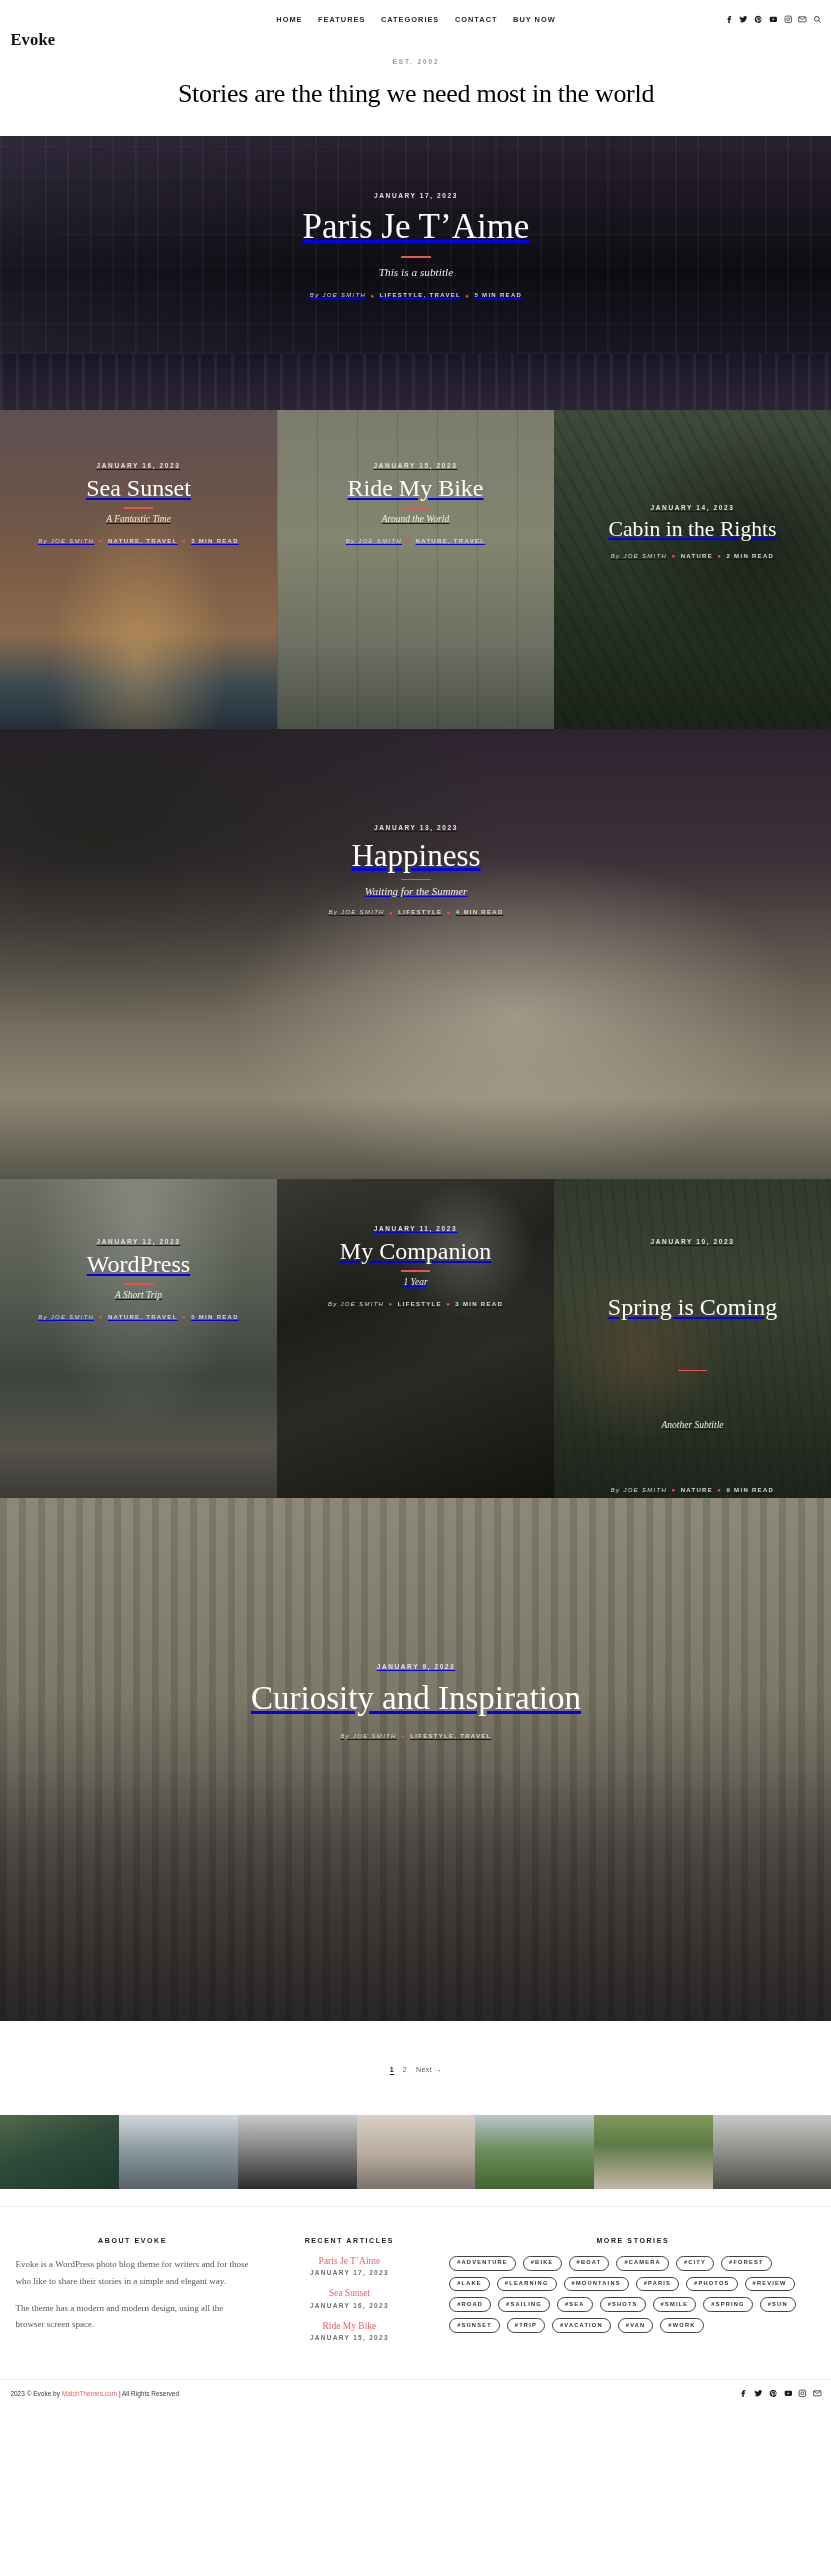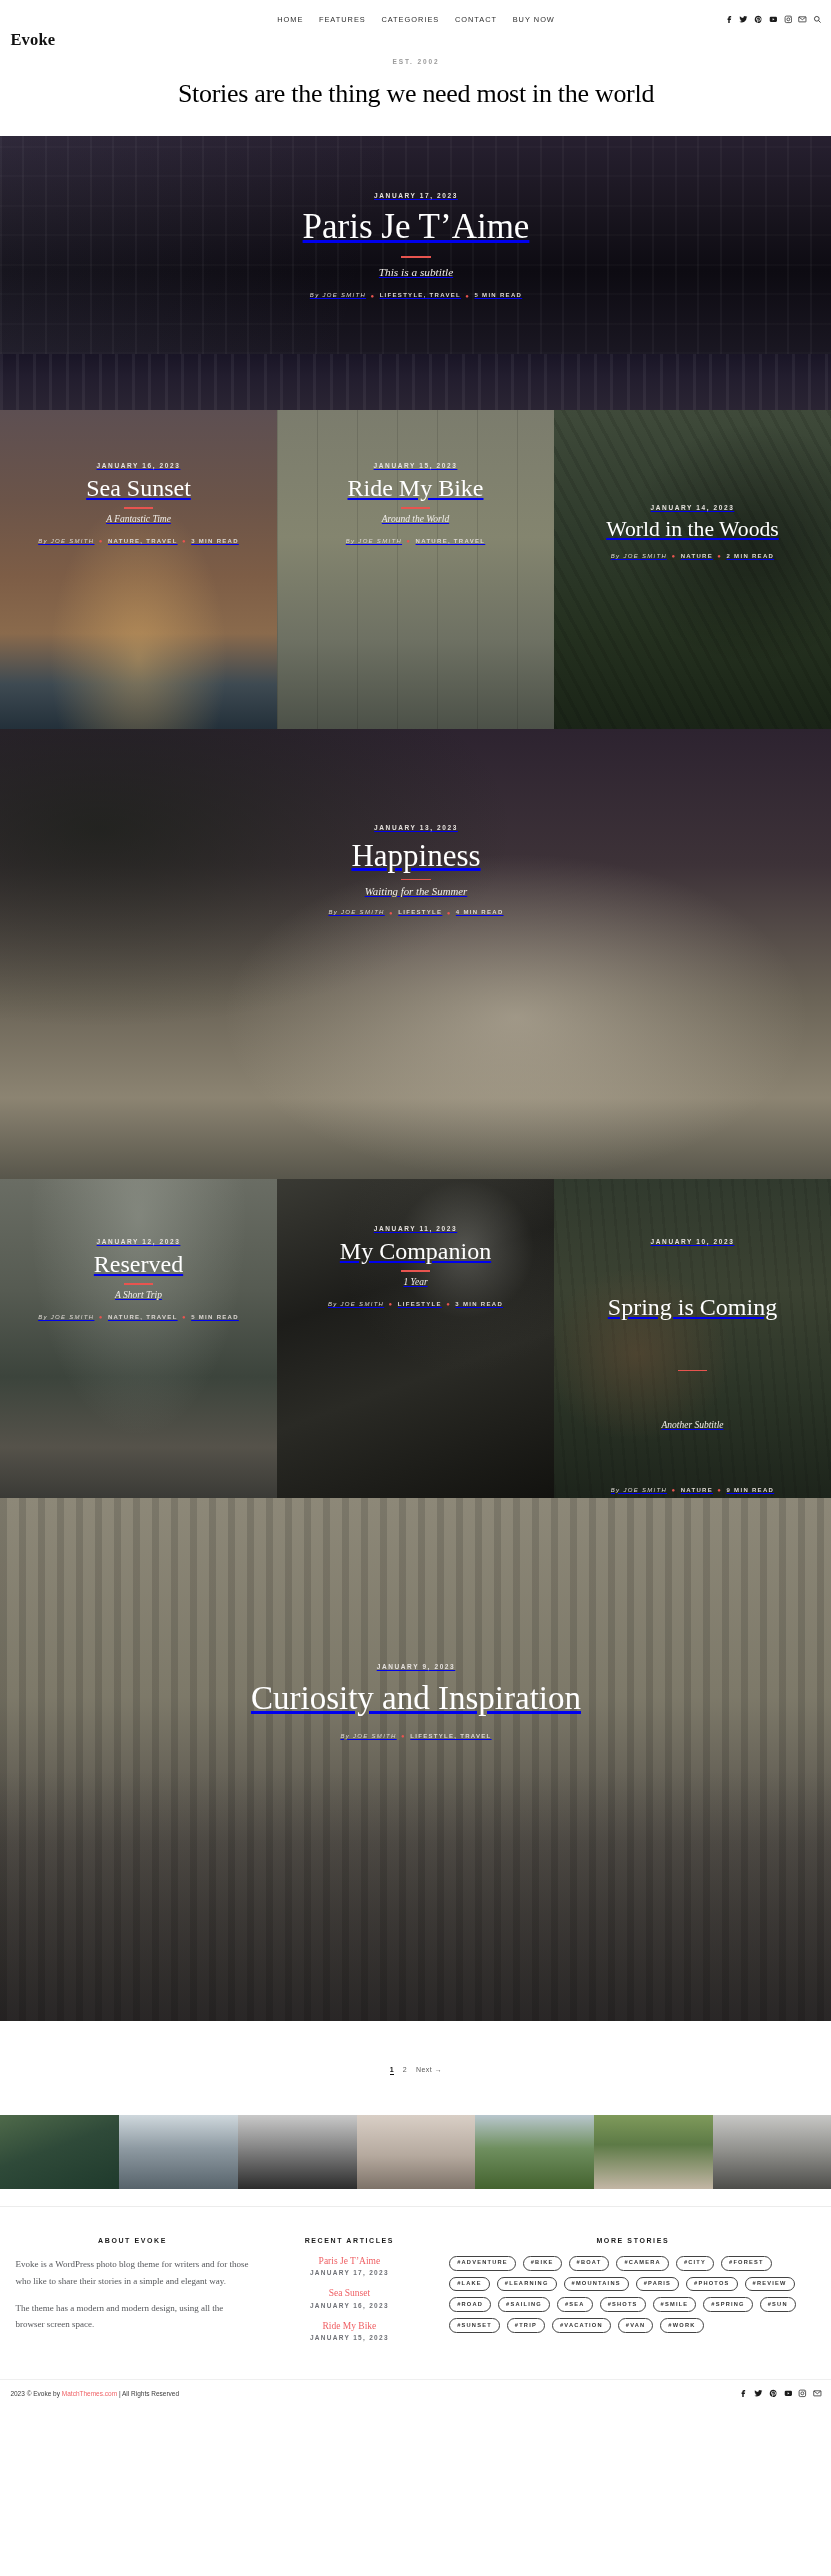--- a/index.html
+++ b/index.html
@@ -31,21 +31,21 @@
   }
   .main-nav {
     flex: 1;
     display: flex;
     justify-content: center;
     gap: 15.6px;
   }
   .main-nav a {
     font-size: 7.4px;
     letter-spacing: 1px;
-    font-weight: 400;
+    font-weight: 700;
     color: #2b2b2b;
     text-decoration: none;
     text-transform: uppercase;
   }
   .header-right {
     width: 156px;
     display: flex;
     justify-content: flex-end;
     align-items: center;
     gap: 6px;
@@ -439,21 +439,21 @@
         <i>By JOE SMITH</i><span class="dot">●</span><span>NATURE, TRAVEL</span>
       </div>
     </div>
   </a>
 
   <a class="post col-c" href="#">
     <div class="bg bg-cabin"></div>
     <div class="ov"></div>
     <div class="inner" style="justify-content:flex-start;padding-top:94px;">
       <div class="p-date">JANUARY 14, 2023</div>
-      <div class="p-title" style="font-size:21.7px;">World in the Woods</div>
+      <div class="p-title" style="font-size:21.7px;">Cabin in the Rights</div>
       <div class="p-meta" style="margin-top:12px;">
         <i>By JOE SMITH</i><span class="dot">●</span><span>NATURE</span><span class="dot">●</span><span>2 MIN READ</span>
       </div>
     </div>
   </a>
 </div>
 
 <a class="post wide" href="#">
   <div class="bg bg-happy"></div>
   <div class="ov"></div>
@@ -467,21 +467,21 @@
     </div>
   </div>
 </a>
 
 <div class="row3 row3b">
   <a class="post col-a" href="#">
     <div class="bg bg-mountain"></div>
     <div class="ov"></div>
     <div class="inner" style="justify-content:flex-start;padding-top:59px;">
       <div class="p-date">JANUARY 12, 2023</div>
-      <div class="p-title">Reserved</div>
+      <div class="p-title">WordPress</div>
       <div class="p-rule"></div>
       <div class="p-sub">A Short Trip</div>
       <div class="p-meta">
         <i>By JOE SMITH</i><span class="dot">●</span><span>NATURE, TRAVEL</span><span class="dot">●</span><span>5 MIN READ</span>
       </div>
     </div>
   </a>
 
   <a class="post col-b" href="#">
     <div class="bg bg-camera"></div>

